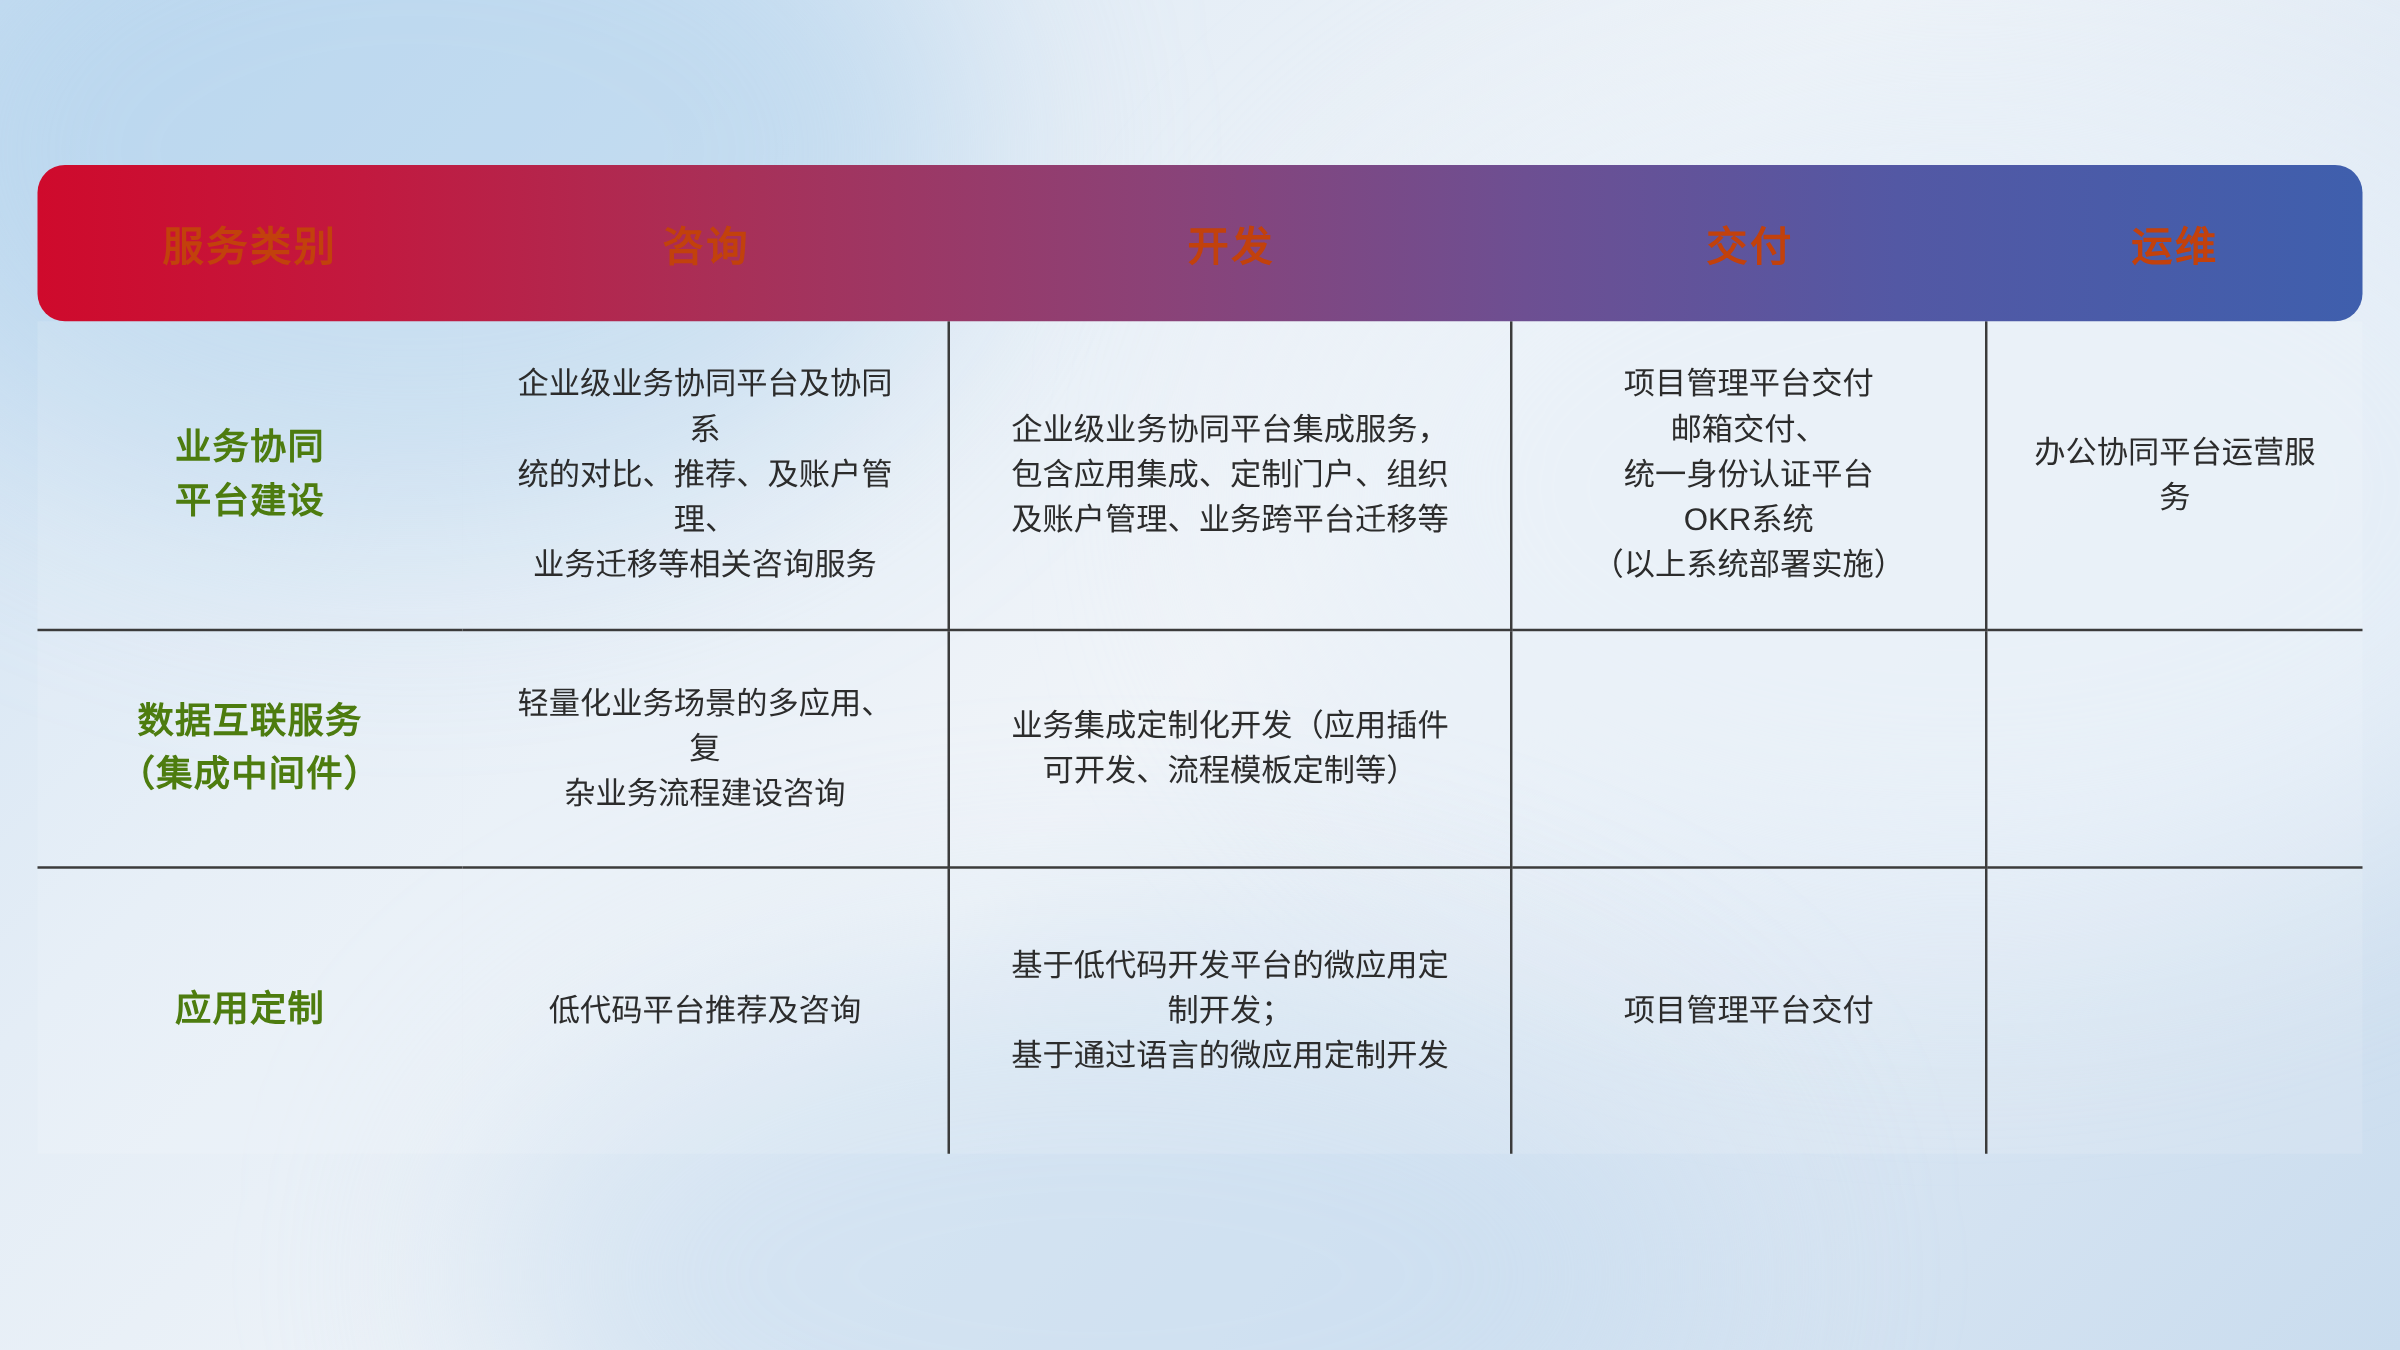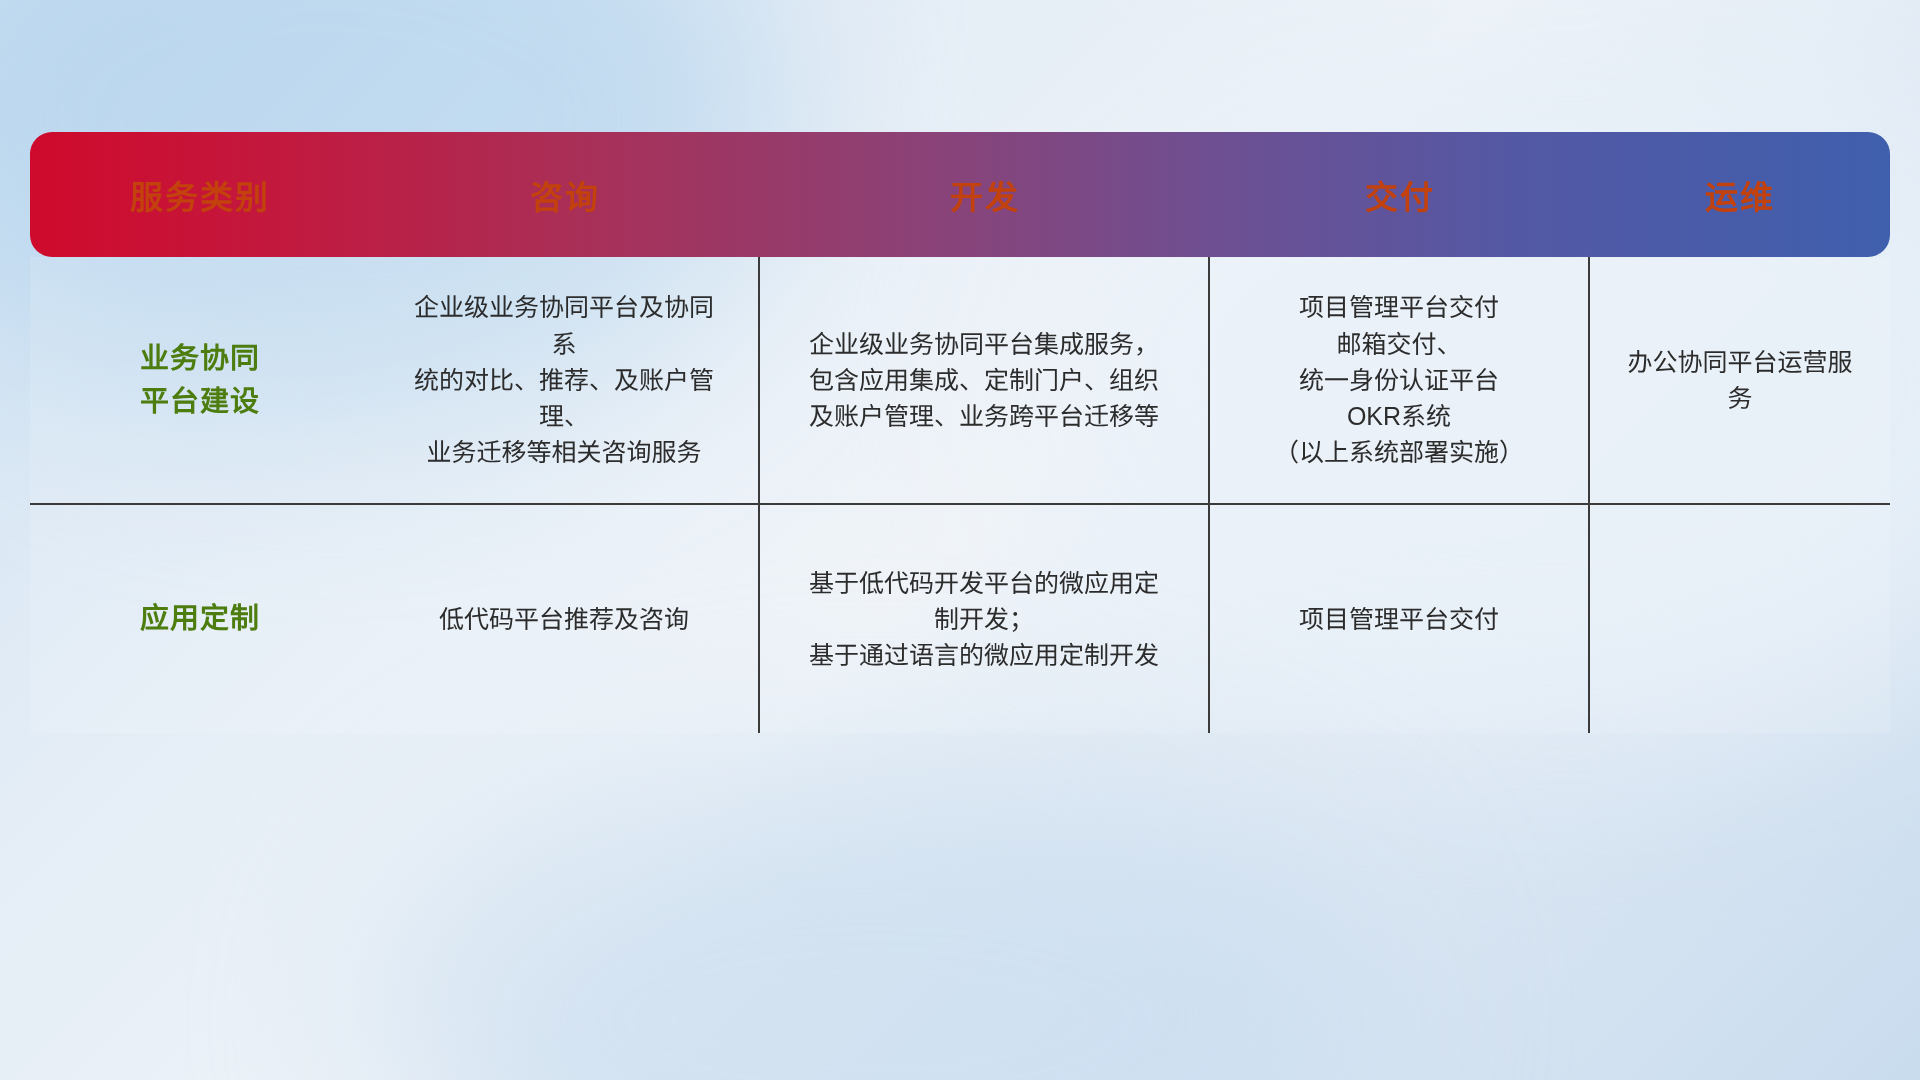--- a/index.html
+++ b/index.html
@@ -170,20 +170,40 @@
           <span class="cell-text">项目管理平台交付
 邮箱交付、
 统一身份认证平台
 OKR系统
 （以上系统部署实施）</span>
         </td>
         <td>
           <span class="cell-text">办公协同平台运营服务</span>
         </td>
       </tr>
+      <tr class="row-h2">
+        <td class="cat">
+          <span class="cell-text">数据互联服务
+（集成中间件）</span>
+        </td>
+        <td>
+          <span class="cell-text">轻量化业务场景的多应用、复
+杂业务流程建设咨询</span>
+        </td>
+        <td>
+          <span class="cell-text">业务集成定制化开发（应用插件
+可开发、流程模板定制等）</span>
+        </td>
+        <td>
+          <span class="cell-text"></span>
+        </td>
+        <td>
+          <span class="cell-text"></span>
+        </td>
+      </tr>
       <tr class="row-h3">
         <td class="cat">
           <span class="cell-text">应用定制</span>
         </td>
         <td>
           <span class="cell-text">低代码平台推荐及咨询</span>
         </td>
         <td>
           <span class="cell-text">基于低代码开发平台的微应用定
 制开发；

